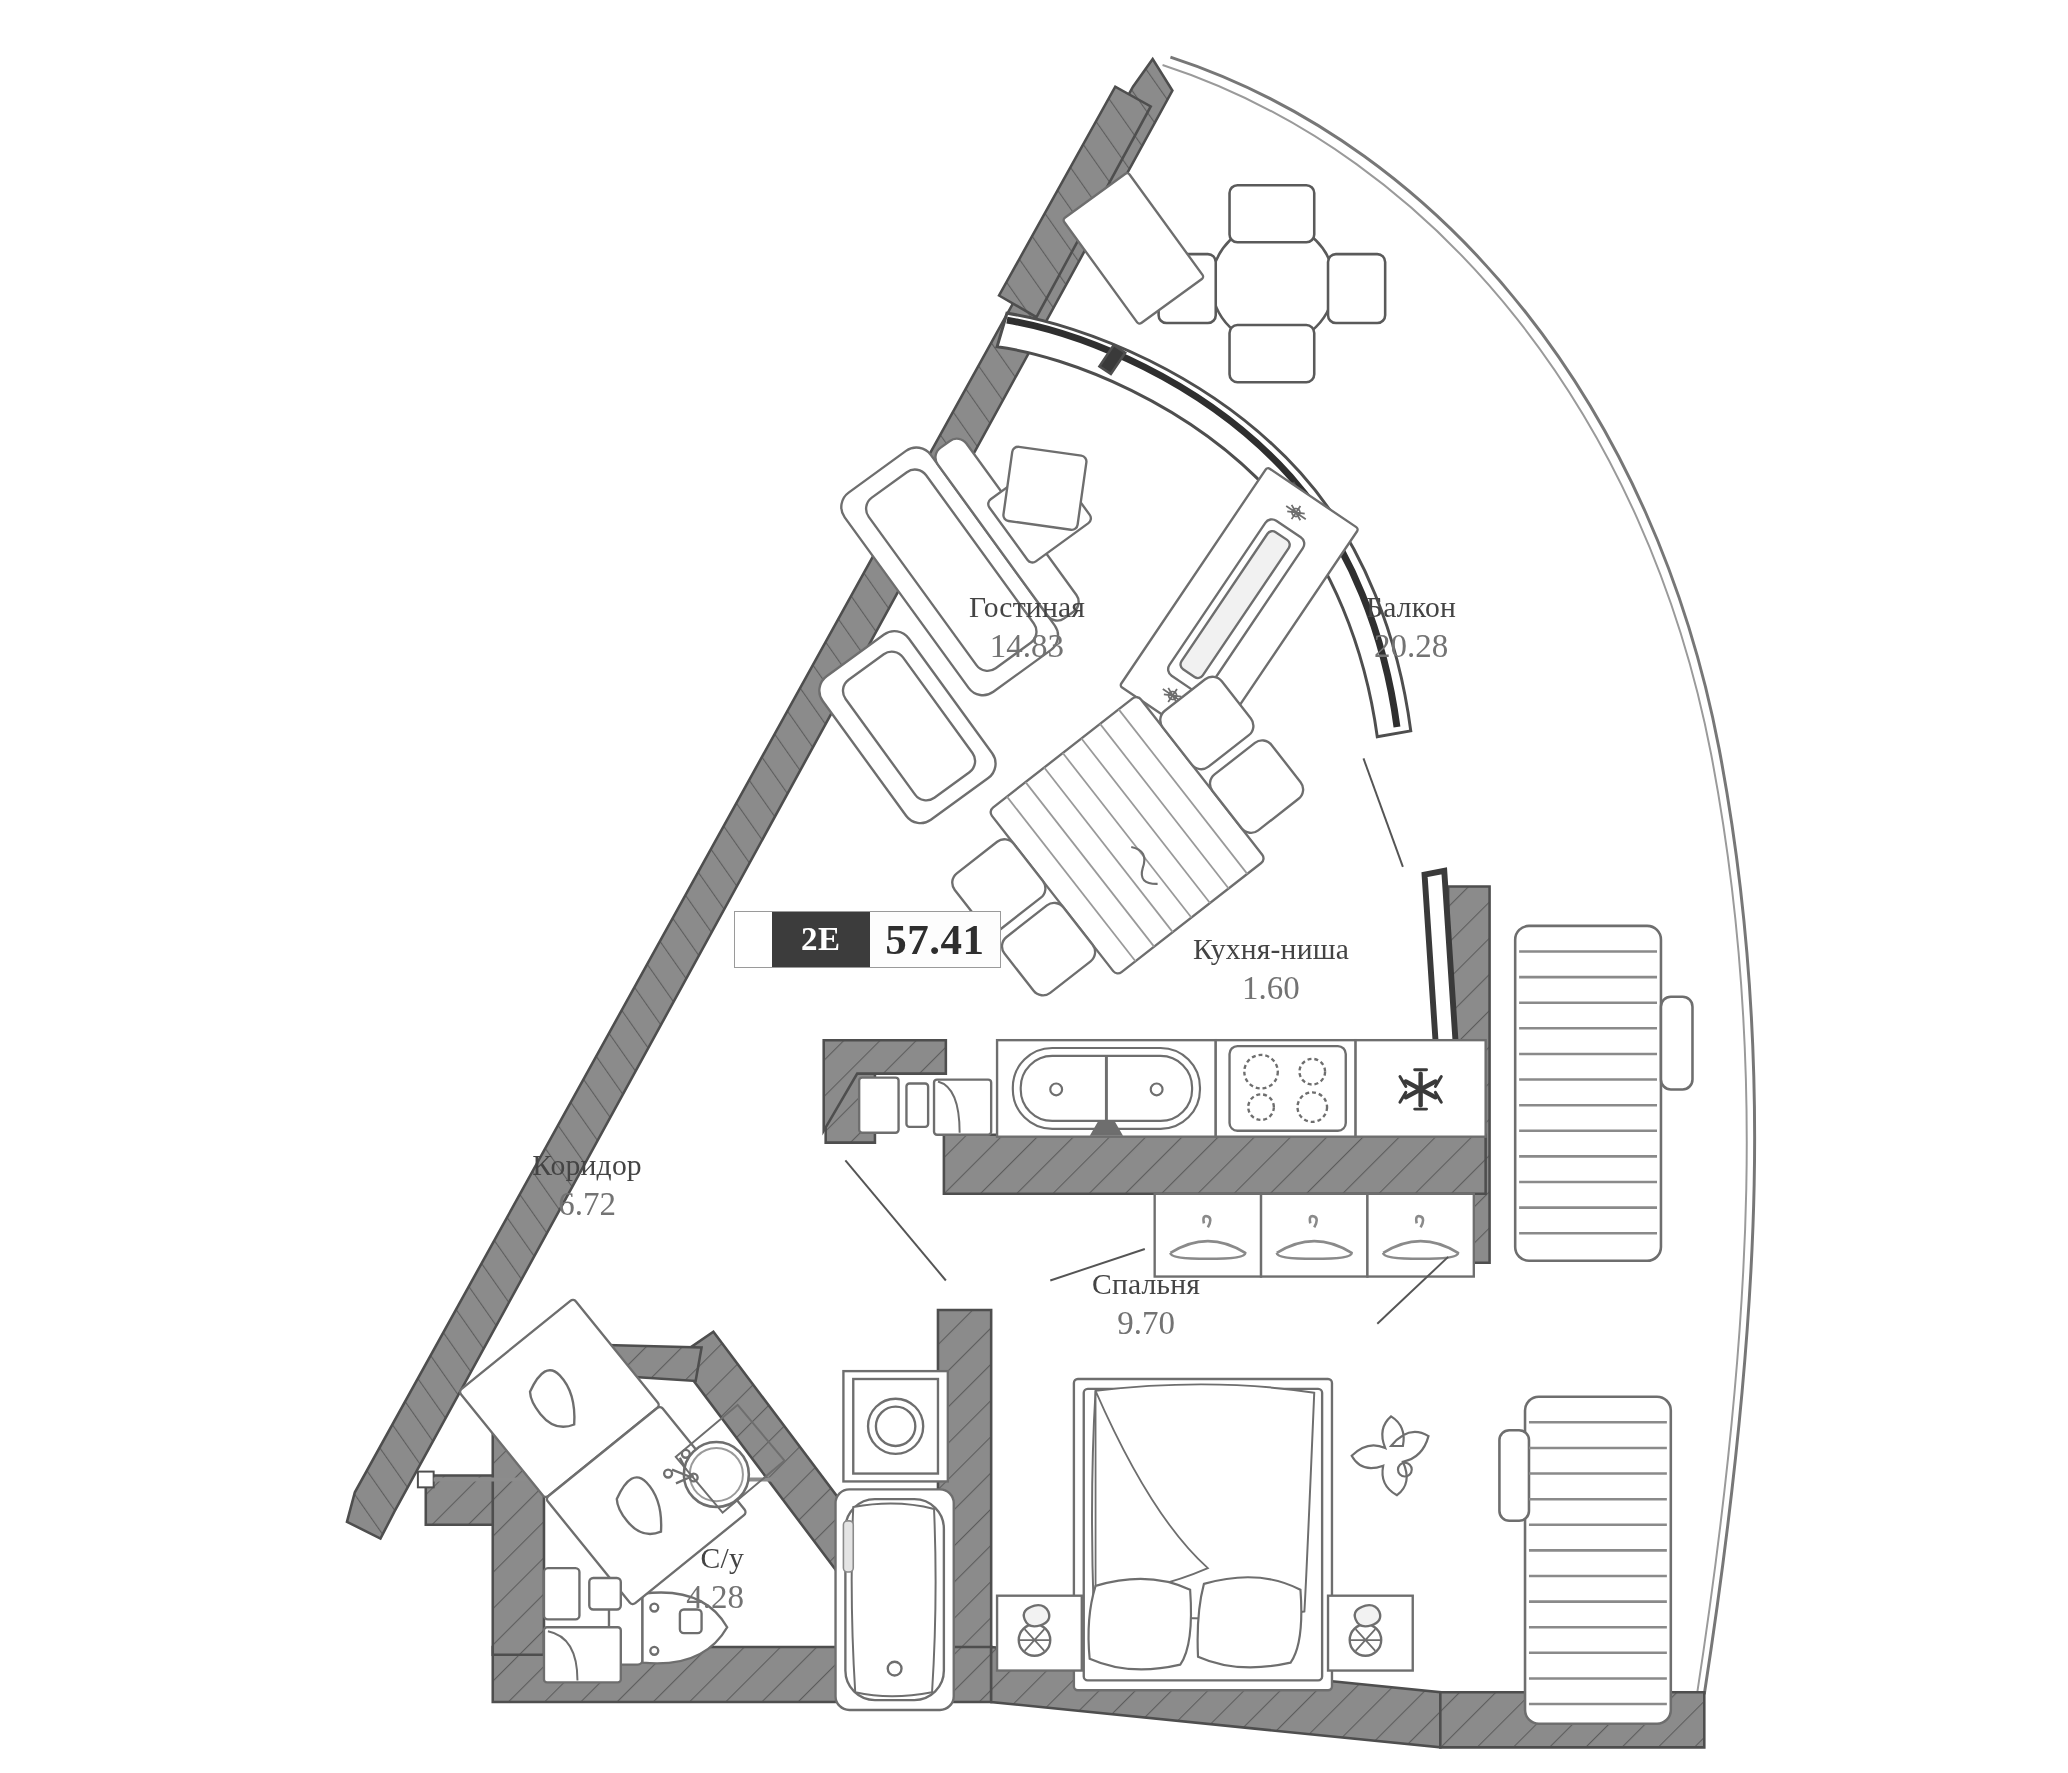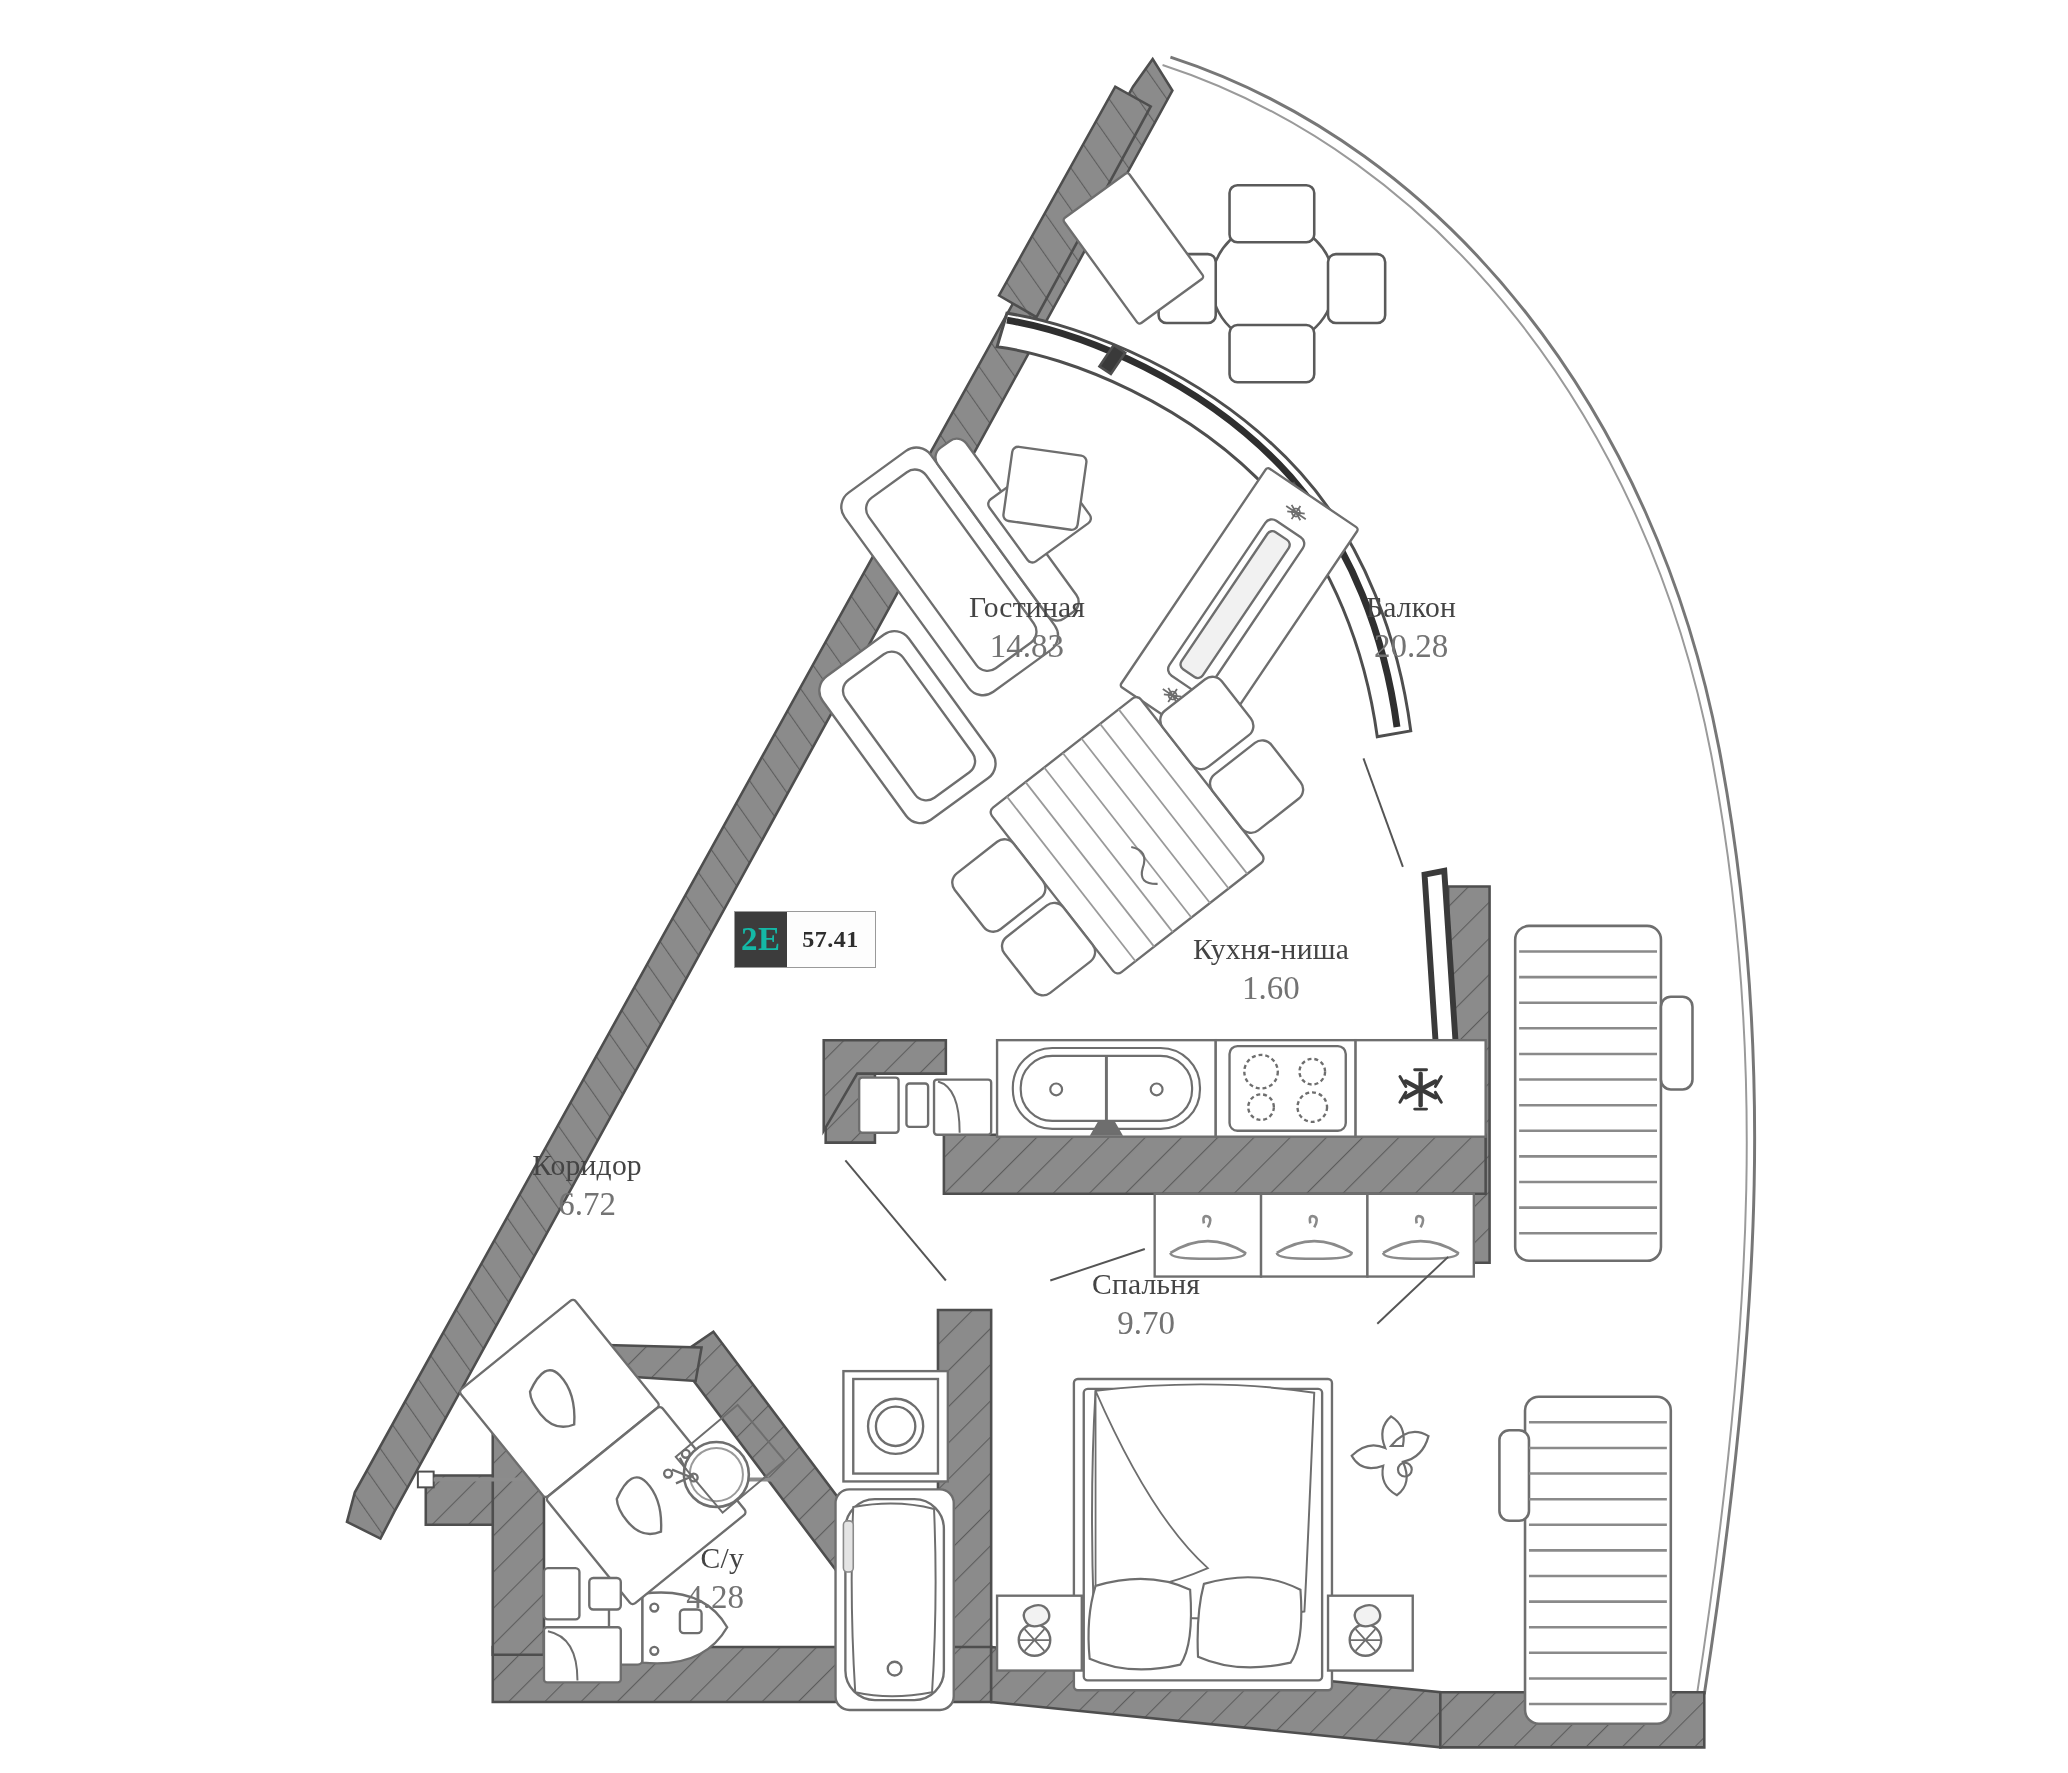--- a/index.html
+++ b/index.html
@@ -11,25 +11,25 @@
   
   .room-label{position:absolute;text-align:center;color:#4a4a4a;
               font-family:"Liberation Serif","DejaVu Serif",serif;
               white-space:nowrap;line-height:1.18;margin-top:29px;}
   .room-label .rl-name{font-size:29.6px;letter-spacing:0.2px;color:#444;}
   .room-label .rl-area{font-size:33px;color:#737373;margin-top:2px;}
 
   
   #type-badge{position:absolute;display:flex;align-items:stretch;
               border:1px solid #9a9a9a;box-sizing:border-box;height:57px;}
-  #type-badge .tb-type{background:#3c3c3c;color:#14b8a6;font-weight:bold;
+  #type-badge .tb-type{background:#3c3c3c;color:#ffffff;font-weight:bold;
               font-size:33px;display:flex;align-items:center;justify-content:center;
-              padding:0 6px;letter-spacing:0.5px;}
+              padding:0 29px;letter-spacing:0.5px;margin-left:37px;}
   #type-badge .tb-area{background:#fdfdfd;color:#2e2e2e;font-weight:bold;
-              font-size:24px;display:flex;align-items:center;justify-content:center;
+              font-size:43px;display:flex;align-items:center;justify-content:center;
               padding:0 15.8px;letter-spacing:0.5px;}
 </style>
 </head>
 <body>
 
 <div id="plan-root">
 
   <svg class="plan" viewBox="0 0 2100 1800">
     <defs>
       <pattern id="wallhatch" width="26" height="26" patternUnits="userSpaceOnUse" patternTransform="rotate(45)">

